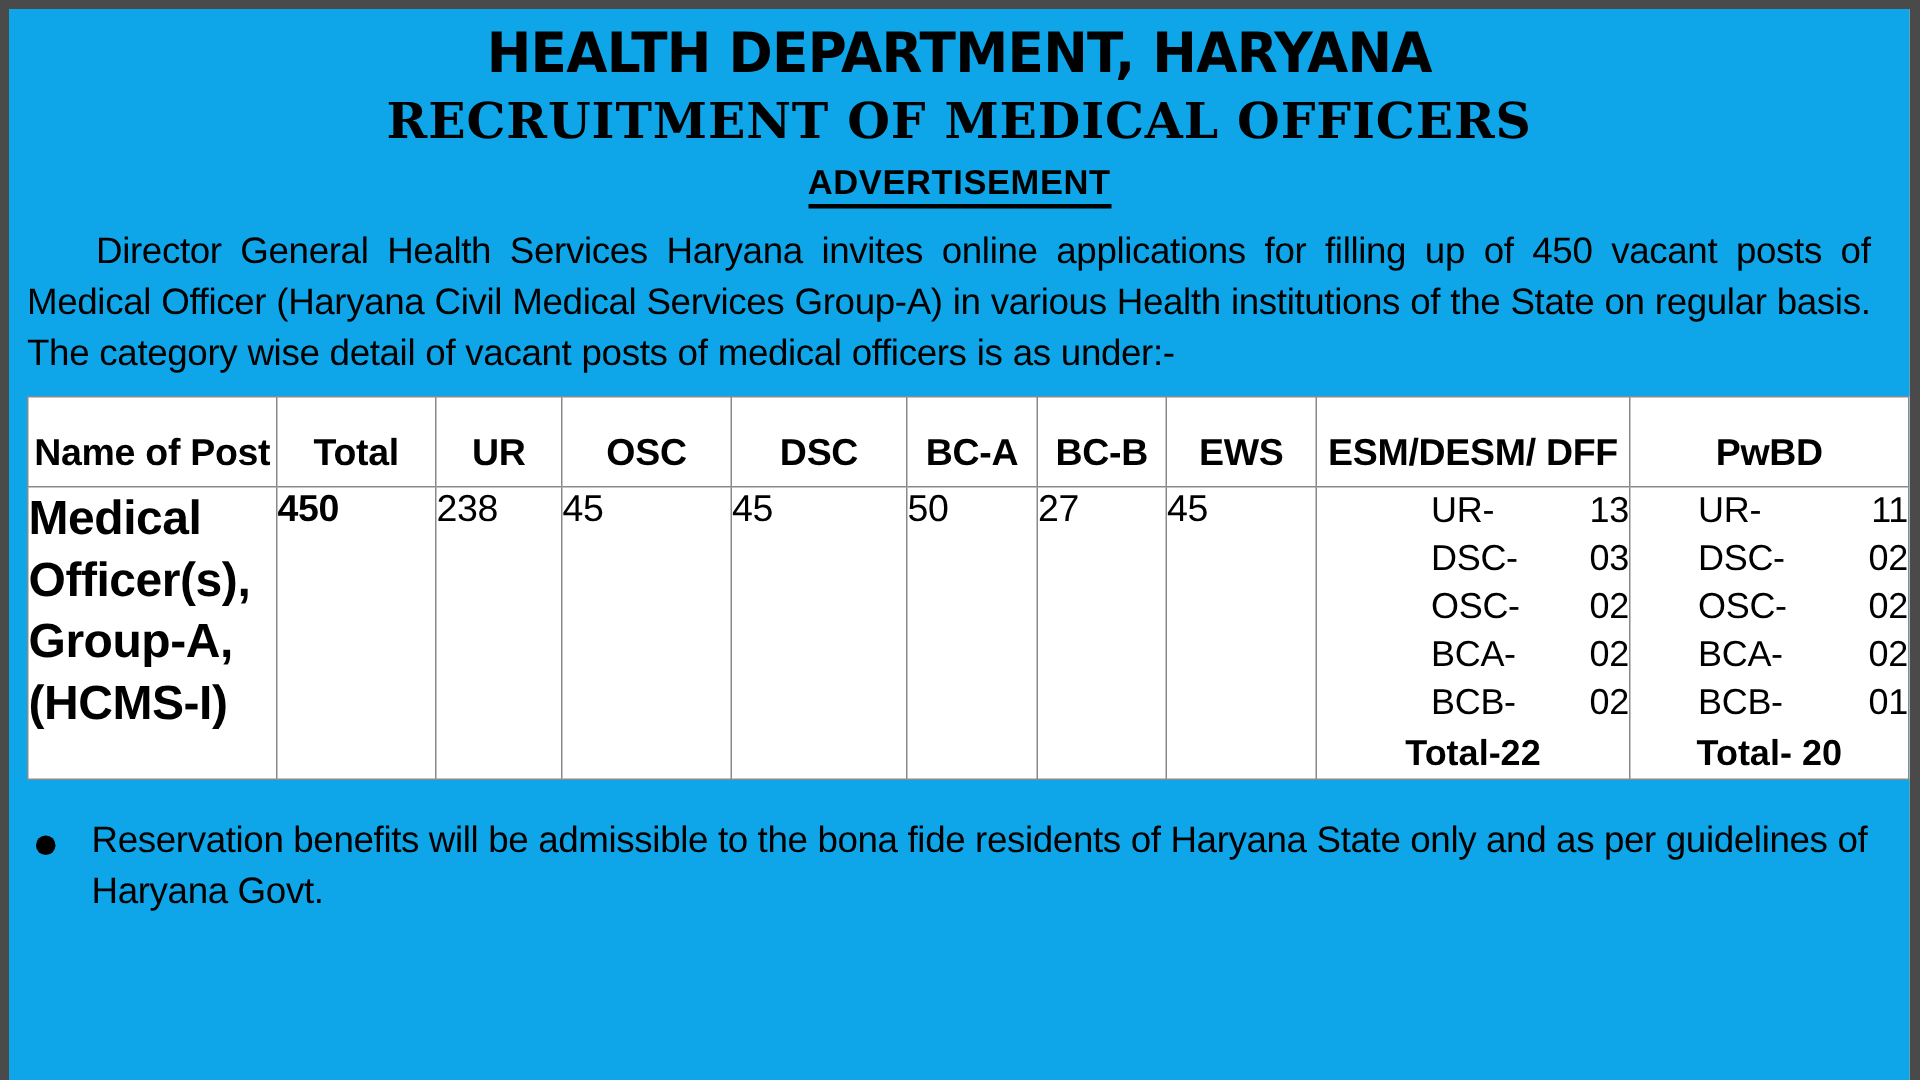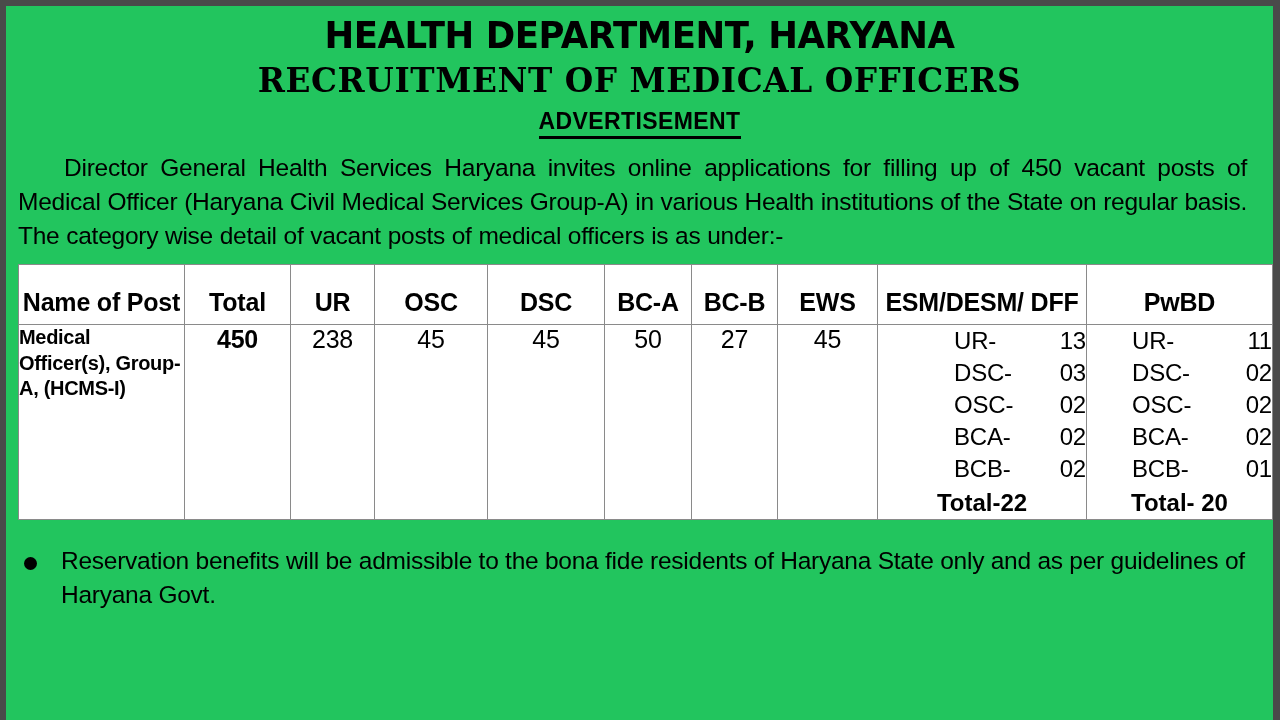--- a/index.html
+++ b/index.html
@@ -27,21 +27,21 @@
     border-top: 6px solid #4a4a4a;
     border-right: 7px solid #4a4a4a;
     background: #ffffff;
   }
   #page-inner {
     position: absolute;
     left: 0;
     top: 0;
     right: 0;
     bottom: 0;
-    background: #22c55e;
+    background: #0ea5e9;
     overflow: hidden;
   }
 
   
   .heading-block {
     text-align: center;
     padding-top: 10px;
   }
   .title-main {
     font-family: "DejaVu Sans", sans-serif;
@@ -106,27 +106,27 @@
     font-weight: bold;
     font-size: 25px;
     text-align: center;
     line-height: 1.18;
     padding: 23px 2px 7px 2px;
     vertical-align: top;
     letter-spacing: -0.2px;
   }
   td.post-name {
     font-weight: bold;
-    font-size: 20px;
+    font-size: 32px;
     line-height: 1.28;
     padding: 7px 0 0 8px;
     letter-spacing: -0.3px;
   }
   td.num {
-    text-align: center;
+    text-align: left;
     font-size: 25px;
     padding-top: 8px;
     letter-spacing: -0.2px;
   }
   td.num.bold {
     font-weight: bold;
   }
   td.breakdown {
     font-size: 24px;
     padding: 8px 0 4px 0;

